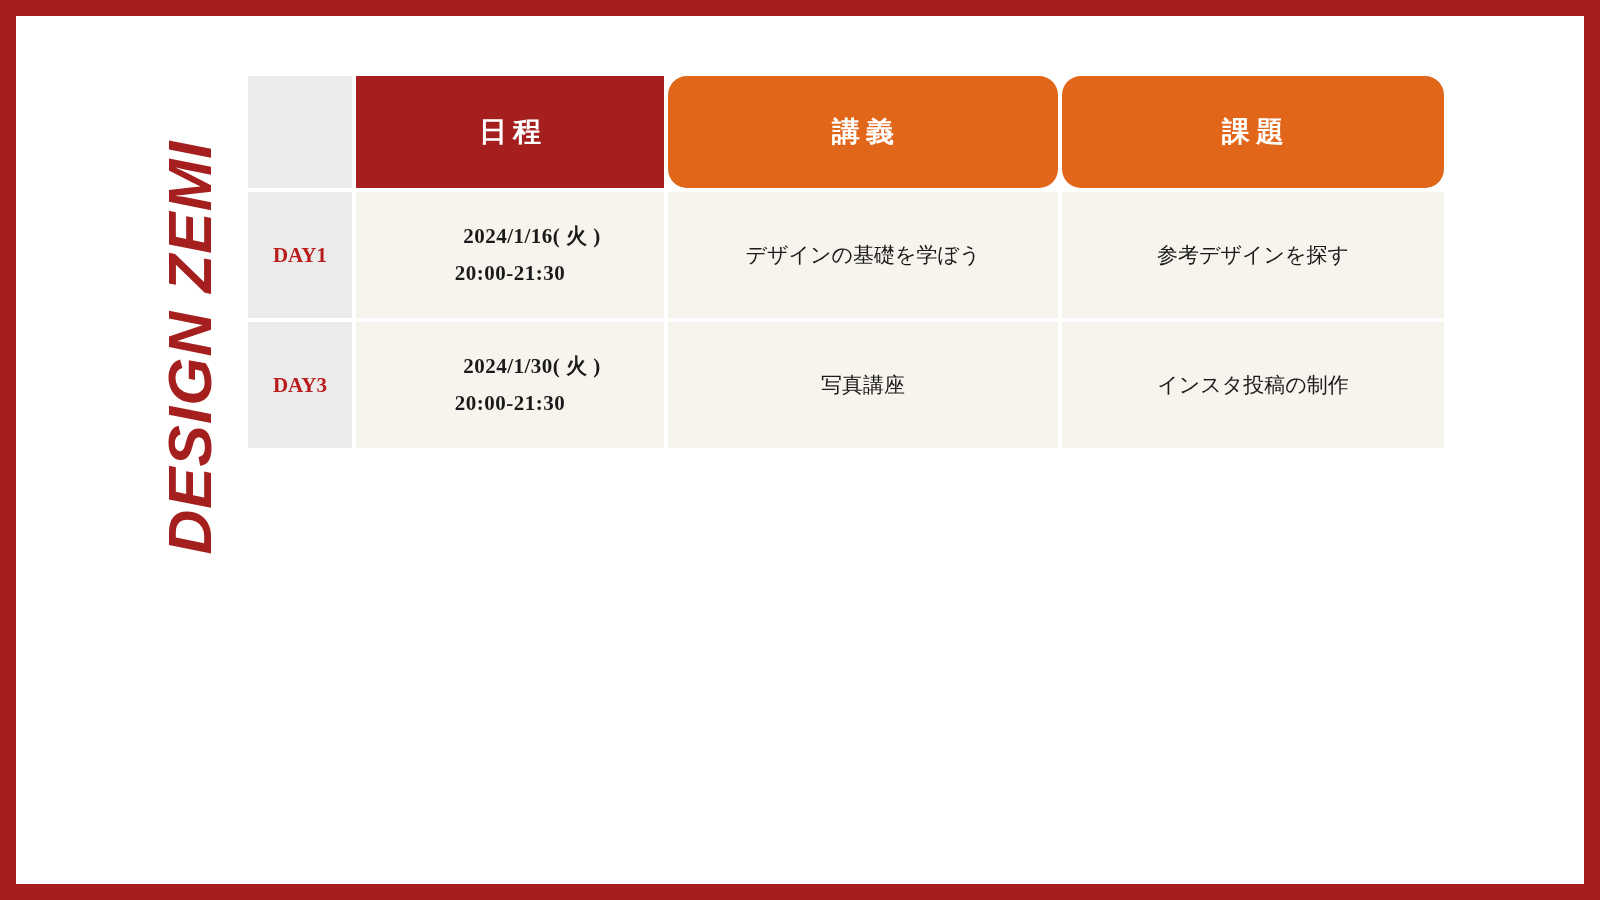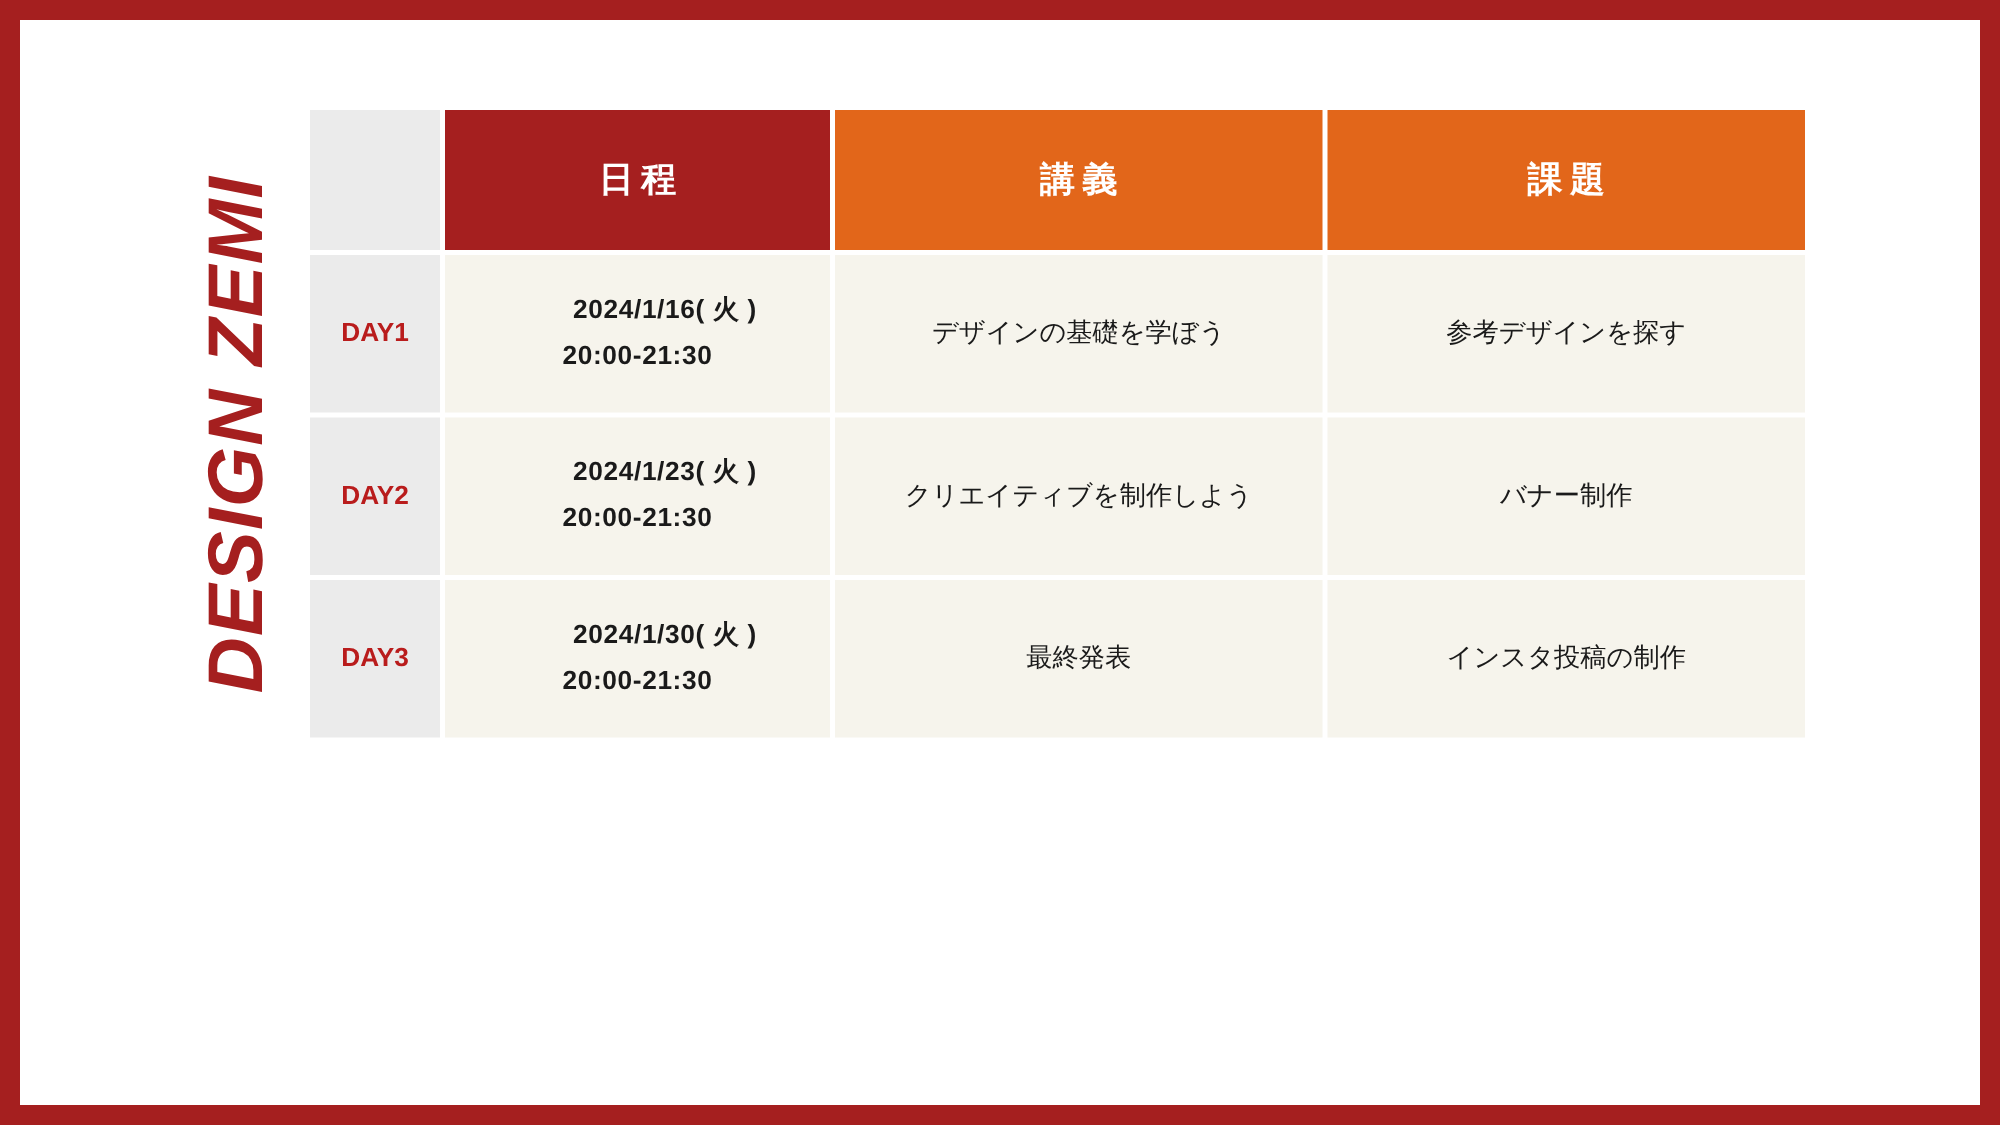--- a/index.html
+++ b/index.html
@@ -40,23 +40,24 @@
     font-size: 62px;
     font-weight: bold;
     font-style: italic;
     letter-spacing: 1px;
     color: #a51f1f;
     font-family: "Liberation Sans", "DejaVu Sans", sans-serif;
   }
   .table-wrap {
     position: absolute;
     left: 228px;
-    top: 68px;
+    top: 56px;
     width: 1180px;
     height: 770px;
+    font-family: Liberation Serif, serif;
   }
   table.schedule {
     border-collapse: separate;
     border-spacing: 4px 4px;
     width: 100%;
     table-layout: fixed;
   }
   table.schedule th, table.schedule td {
     padding: 0;
     margin: 0;
@@ -80,20 +81,21 @@
     text-indent: 6px;
   }
   th.h-lecture, th.h-task {
     background: #e2661a;
     color: #ffffff;
     height: 112px;
     font-size: 28px;
     font-weight: bold;
     letter-spacing: 6px;
     text-indent: 6px;
+    border-radius: 19px;
   }
   td.day-cell {
     background: #ebebeb;
     color: #b91c1c;
     height: 126px;
     font-size: 21px;
     font-weight: bold;
     text-align: center;
     vertical-align: middle;
   }
@@ -142,34 +144,25 @@
         <tr>
           <td class="day-cell">DAY1</td>
           <td class="body-cell date-cell">
             <span class="date-line1">2024/1/16( 火 )</span>
             <span class="date-line2">20:00-21:30</span>
           </td>
           <td class="body-cell">デザインの基礎を学ぼう</td>
           <td class="body-cell">参考デザインを探す</td>
         </tr>
         <tr>
-          <td class="day-cell">DAY2</td>
-          <td class="body-cell date-cell">
-            <span class="date-line1">2024/1/23( 火 )</span>
-            <span class="date-line2">20:00-21:30</span>
-          </td>
-          <td class="body-cell">クリエイティブを制作しよう</td>
-          <td class="body-cell">バナー制作</td>
-        </tr>
-        <tr>
           <td class="day-cell">DAY3</td>
           <td class="body-cell date-cell">
             <span class="date-line1">2024/1/30( 火 )</span>
             <span class="date-line2">20:00-21:30</span>
           </td>
-          <td class="body-cell">最終発表</td>
+          <td class="body-cell">写真講座</td>
           <td class="body-cell">インスタ投稿の制作</td>
         </tr>
       </tbody>
     </table>
   </div>
 
 </div>
 
 </body></html>

